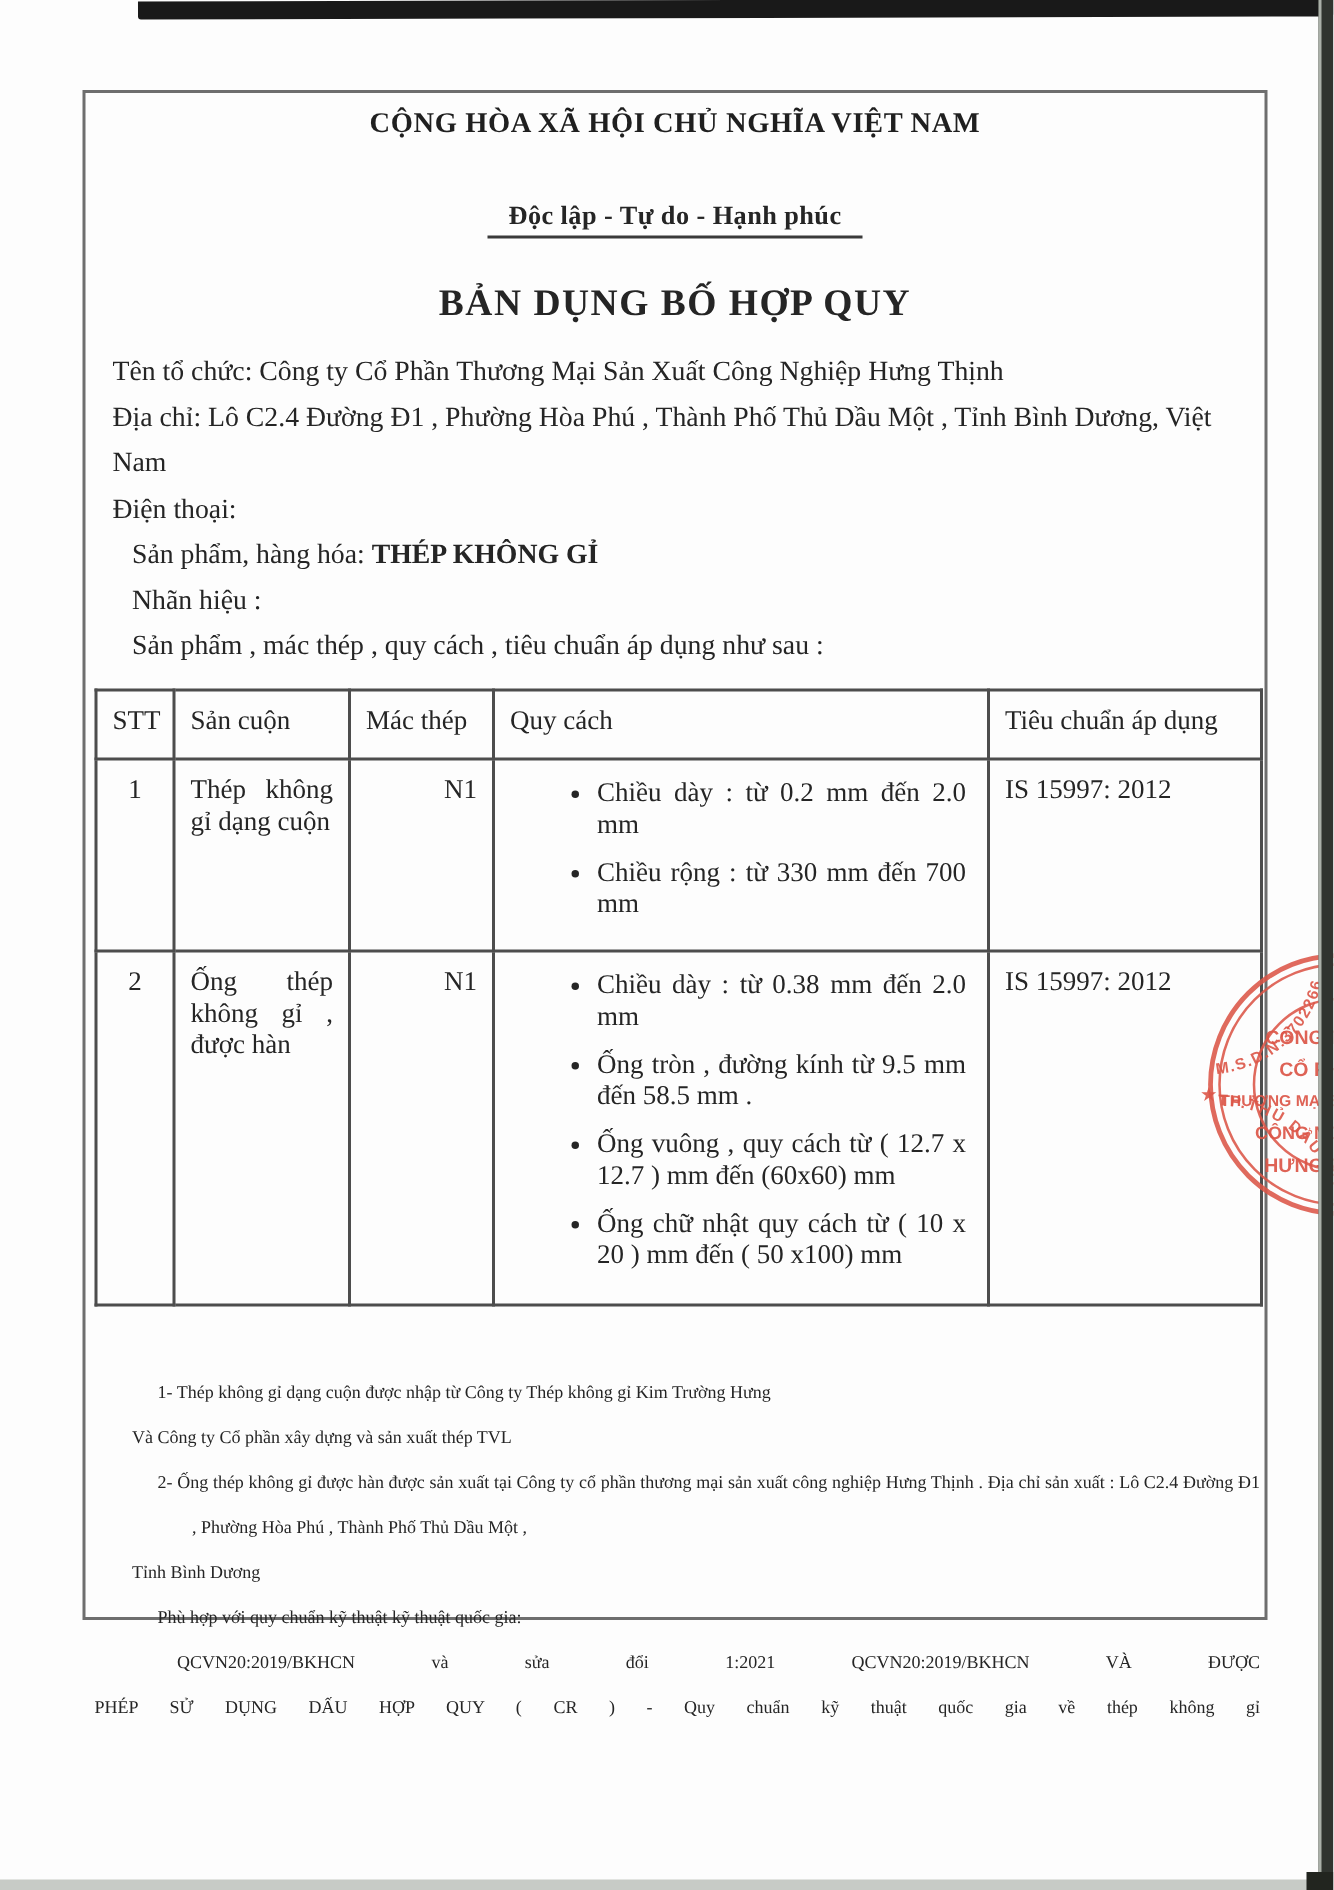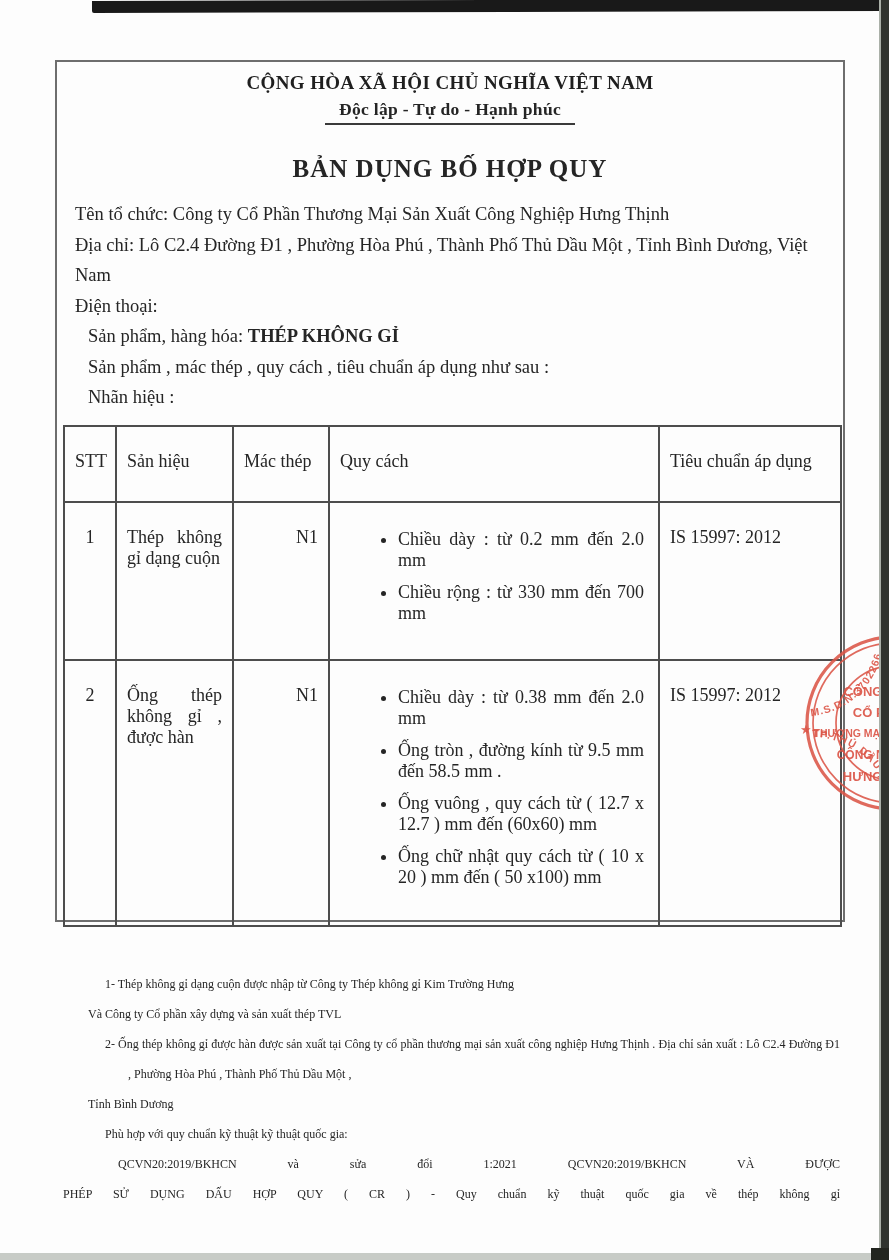--- a/index.html
+++ b/index.html
@@ -9,44 +9,44 @@
     font-family:"Liberation Serif","DejaVu Serif",serif;
     color:#252525;
   }
   
   .scan-top-bar{position:absolute;left:92px;top:0;width:797px;height:12px;background:#191919;border-radius:0 0 2px 2px;transform:rotate(-.15deg);}
   .scan-right-strip{position:absolute;right:0;top:0;width:8px;height:1260px;background:#30342f;border-left:2px solid #aab0a8;}
   .scan-bottom-strip{position:absolute;left:0;bottom:0;width:889px;height:7px;background:#c7cbc6;}
   .scan-corner{position:absolute;right:0;bottom:0;width:18px;height:12px;background:#22251f;}
 
   .doc-border{
-    position:absolute;left:55px;top:60px;width:790px;height:862px;
+    position:absolute;left:55px;top:60px;width:790px;height:1020px;
     border:2px solid #6e6e6e;box-sizing:border-box;
   }
   .center{text-align:center;}
   .country-title{margin-top:10px;font-size:19px;font-weight:bold;letter-spacing:.4px;color:#1f1f1f;}
   .motto-wrap{margin-top:5px;}
   .motto{display:inline-block;font-size:17.5px;font-weight:bold;letter-spacing:.3px;
-         border-bottom:2px solid #3a3a3a;padding:0 14px 3px 14px;}
+         border-bottom:2px solid #3a3a3a;padding:0 14px 3px 14px;margin-top:34px;}
   .doc-title{margin-top:30px;font-size:25px;font-weight:bold;letter-spacing:1px;}
   .doc-number{margin-top:10px;font-size:19px;}
 
   .info{margin:16px 28px 0 18px;font-size:18.5px;line-height:30.5px;}
   .info .ind{margin-left:13px;}
   .b{font-weight:bold;}
 
   table.main{
     border-collapse:collapse;table-layout:fixed;
     margin:12px 0 0 6px;width:777px;
     font-size:18px;
   }
   table.main col.c1{width:52px;} table.main col.c2{width:117px;}
   table.main col.c3{width:96px;} table.main col.c4{width:330px;}
   table.main col.c5{width:182px;}
-  table.main th,table.main td{border:2px solid #4d4d4d;vertical-align:top;padding:24px 10px;}
+  table.main th,table.main td{border:2px solid #4d4d4d;vertical-align:top;padding:9px 10px;}
   table.main th{font-weight:normal;text-align:left;height:26px;}
   table.main th.cstt{text-align:center;}
   td.stt{text-align:center;}
   td.mac{text-align:right;}
   td.prod{text-align:justify;padding-right:14px;}
   tr.r1 td{height:86px;}
   tr.r2 td{height:216px;}
   ul.specs{margin:2px 0 0 0;padding-left:58px;}
   ul.specs li{margin-bottom:11px;text-align:justify;padding-right:4px;}
 
@@ -73,36 +73,36 @@
       <span class="motto">Độc lập - Tự do - Hạnh phúc</span>
     </div>
 
     <div class="center doc-title">BẢN DỤNG BỐ HỢP QUY</div>
 
     <div class="info">
       <div>Tên tổ chức: Công ty Cổ Phần Thương Mại Sản Xuất Công Nghiệp Hưng Thịnh</div>
       <div>Địa chỉ: Lô C2.4 Đường Đ1 , Phường Hòa Phú , Thành Phố Thủ Dầu Một , Tỉnh Bình Dương, Việt Nam</div>
       <div>Điện thoại:</div>
       <div class="ind"><span>Sản phẩm, hàng hóa: </span><span class="b">THÉP KHÔNG GỈ</span></div>
+      <div class="ind">Nhãn hiệu :</div>
       <div class="ind">Sản phẩm , mác thép , quy cách , tiêu chuẩn áp dụng như sau :</div>
-      <div class="ind">Nhãn hiệu :</div>
     </div>
 
     <table class="main">
       <colgroup>
           <col class="c1">
           <col class="c2">
           <col class="c3">
           <col class="c4">
           <col class="c5">
         </colgroup>
       <thead>
         <tr>
           <th class="cstt">STT</th>
-          <th>Sản hiệu</th>
+          <th>Sản cuộn</th>
           <th>Mác thép</th>
           <th>Quy cách</th>
           <th>Tiêu chuẩn áp dụng</th>
         </tr>
       </thead>
       <tbody>
         <tr class="r1">
           <td class="stt">1</td>
           <td class="prod">Thép không gỉ dạng cuộn</td>
           <td class="mac">N1</td>

